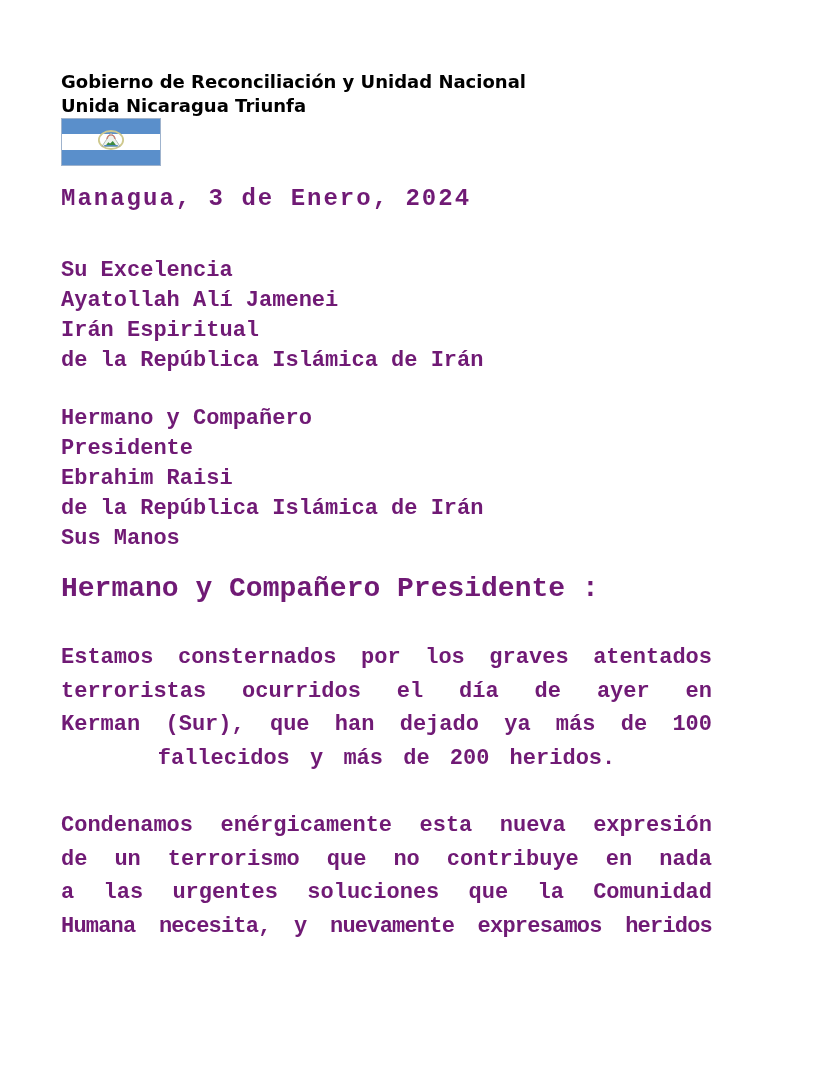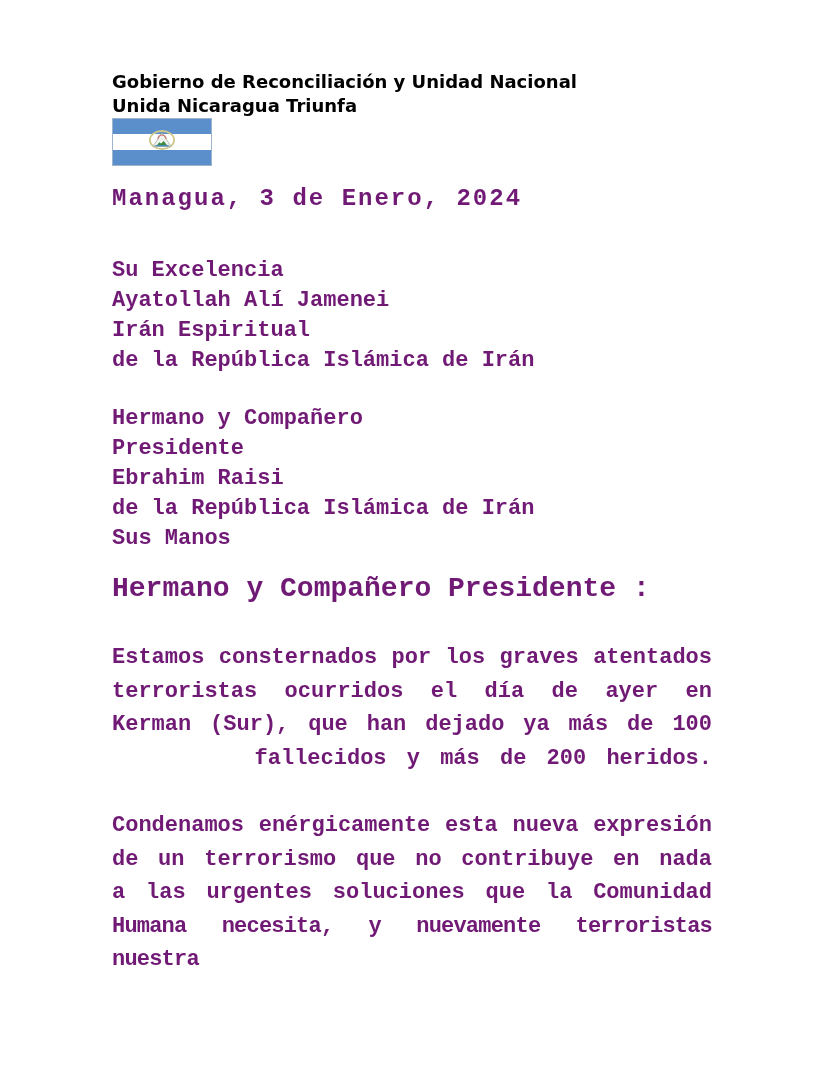--- a/index.html
+++ b/index.html
@@ -11,21 +11,21 @@
     width: 825px;
     height: 1068px;
     position: relative;
     overflow: hidden;
     color: #000000;
   }
   .page {
     box-sizing: border-box;
     width: 825px;
     min-height: 1068px;
-    padding: 70px 113px 0 112px;
+    padding: 70px 113px 0 61px;
     background: #ffffff;
   }
   
   .letterhead {
     font-family: "DejaVu Sans", "Liberation Sans", sans-serif;
     font-weight: bold;
     font-size: 18px;
     line-height: 24px;
     color: #000000;
   }
@@ -75,21 +75,21 @@
   .para {
     font-size: 22px;
     line-height: 33.5px;
   }
   .para-1 { margin-top: 37px; }
   .para-2 { margin-top: 34px; }
   .jline {
     text-align: justify;
     text-align-last: justify;
   }
-  .lline { text-align: right; }
+  .lline { text-align: center; }
   .p1-last { word-spacing: 7px; }
   .p2-last {
     text-align: justify;
     text-align-last: justify;
     letter-spacing: -0.8px;
   }
 </style>
 </head>
 <body>
 
@@ -135,16 +135,16 @@
     <div class="jline">Estamos consternados por los graves atentados</div>
     <div class="jline">terroristas ocurridos el día de ayer en</div>
     <div class="jline">Kerman (Sur), que han dejado ya más de 100</div>
     <div class="lline p1-last">fallecidos y más de 200 heridos.</div>
   </div>
 
   <div class="mono para para-2">
     <div class="jline">Condenamos enérgicamente esta nueva expresión</div>
     <div class="jline">de un terrorismo que no contribuye en nada</div>
     <div class="jline">a las urgentes soluciones que la Comunidad</div>
-    <div class="p2-last">Humana necesita, y nuevamente terroristas nuestra</div>
+    <div class="p2-last">Humana necesita, y nuevamente expresamos heridos</div>
   </div>
 
 </div>
 
 </body></html>

